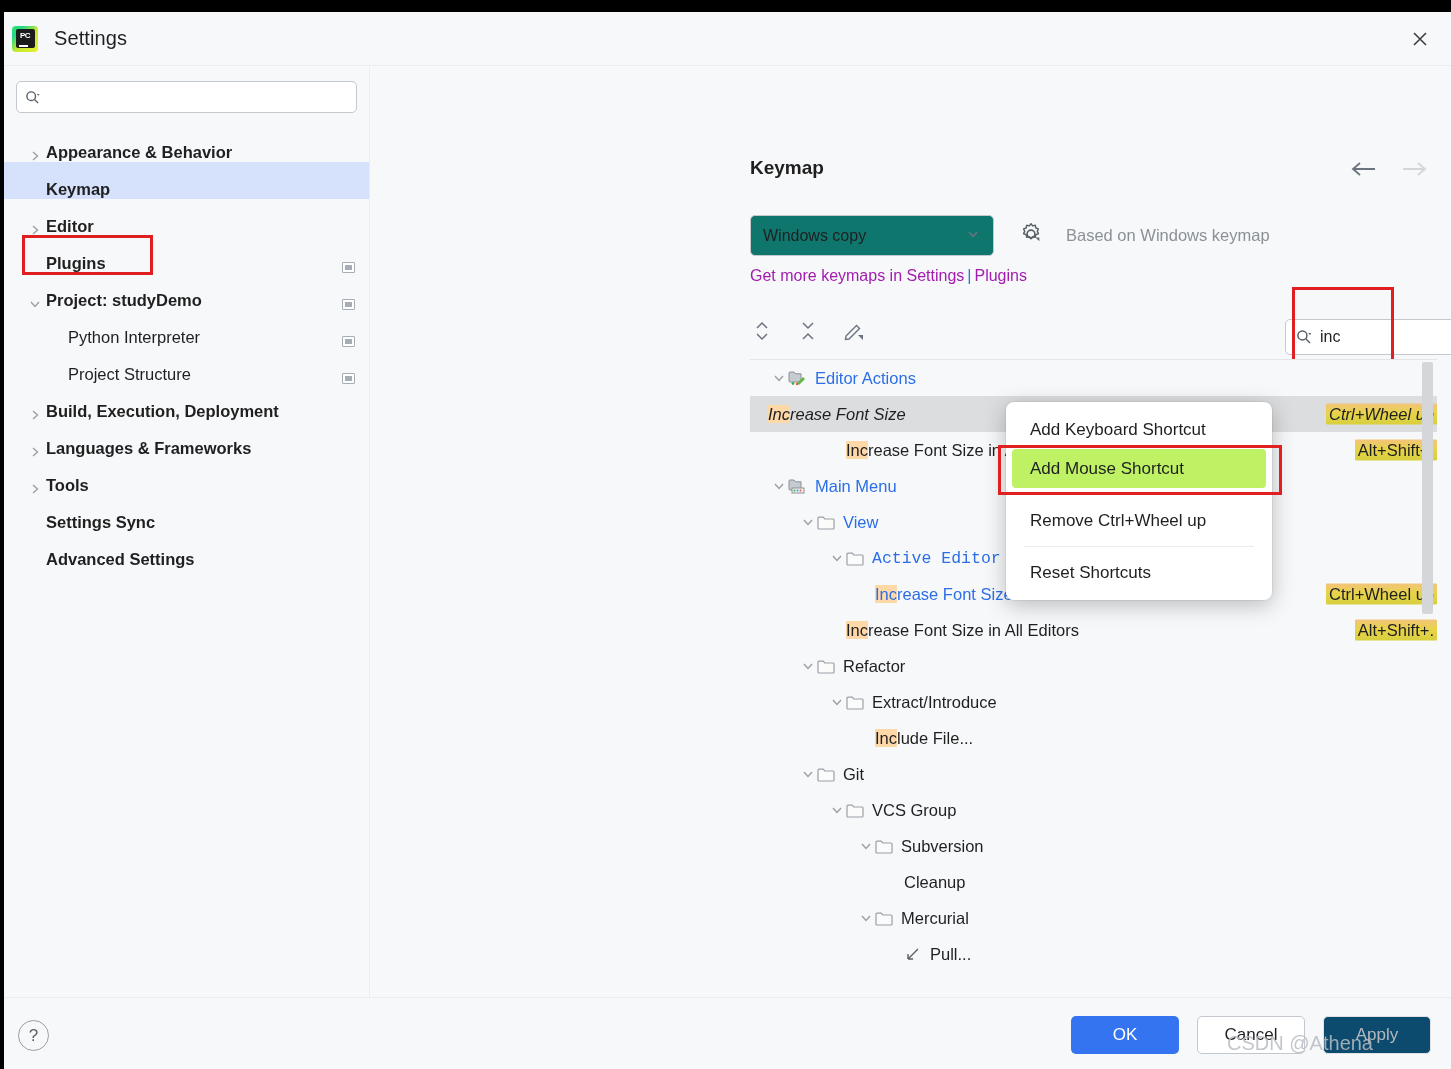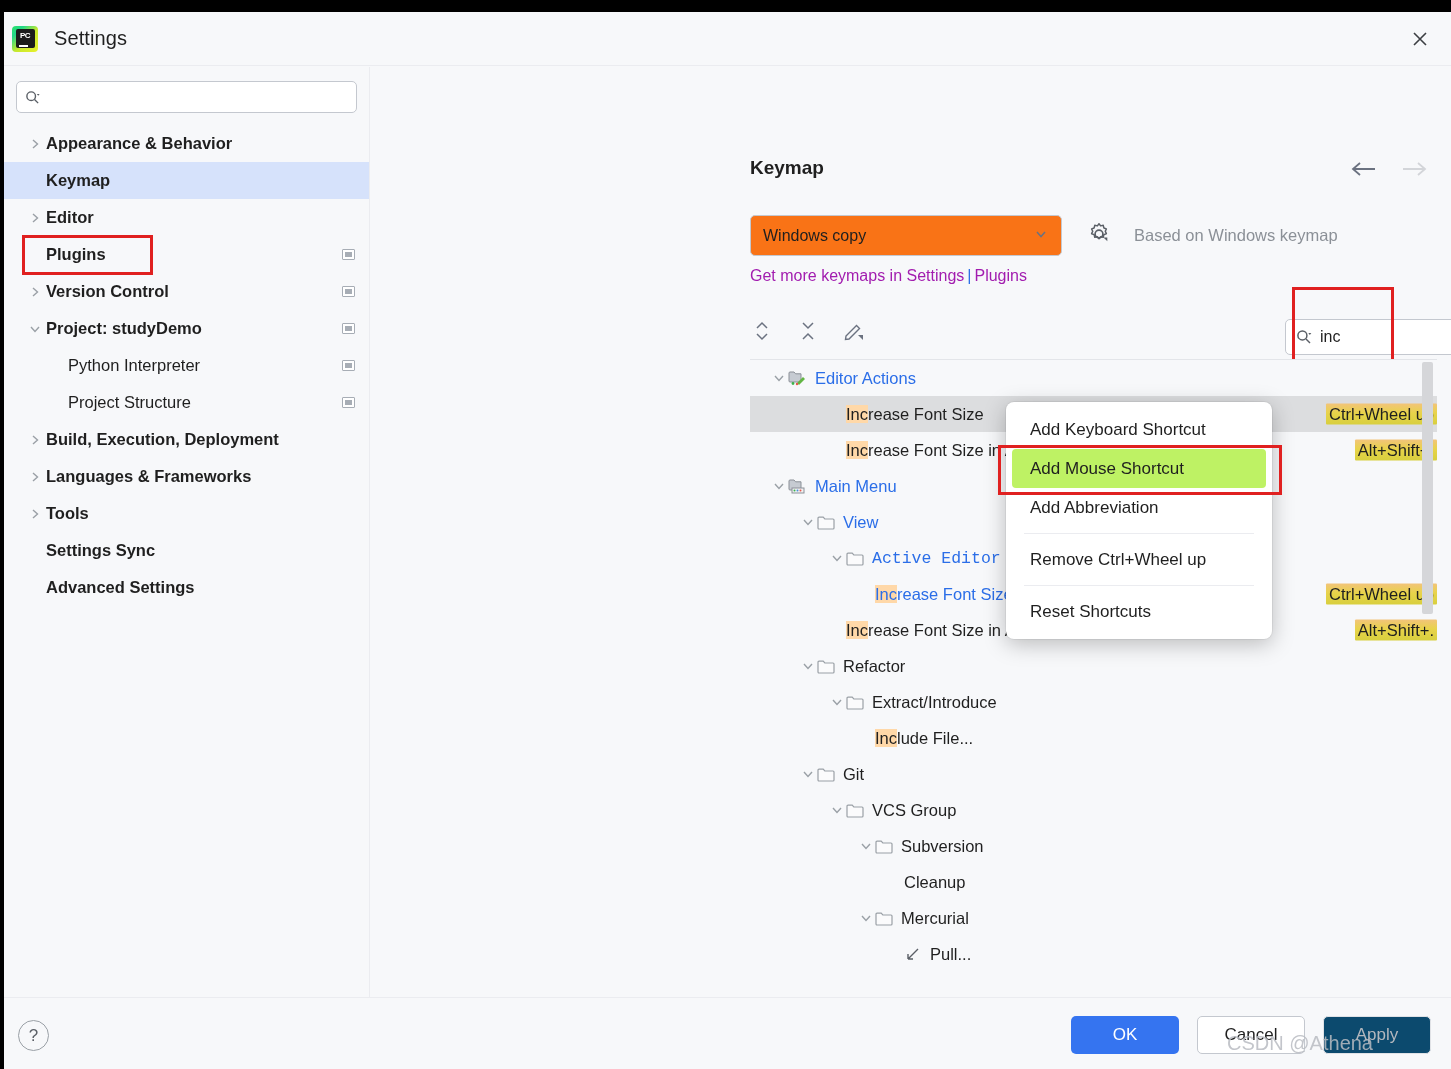--- a/index.html
+++ b/index.html
@@ -65,21 +65,21 @@
   .sb-search {
     height: 32px; border: 1px solid #c4c8cf; border-radius: 5px;
     background: #fff; display: flex; align-items: center; padding: 0 8px;
   }
   .sb-search input {
     border: none; outline: none; flex: 1; font-size: 14px;
     font-family: "Liberation Sans", sans-serif; margin-left: 6px; background: transparent;
   }
   .tree-list { margin-top: 2px; }
   .sb-item {
-    height: 37px; display: flex; align-items: center;
+    height: 37px; display: flex; align-items: flex-end;
     font-size: 16.5px; color: #1f1f1f; padding-right: 14px;
     position: relative; cursor: default;
   }
   .sb-item .chev {
     width: 22px; display: flex; align-items: center; justify-content: center;
     color: #9aa0a6; flex-shrink: 0;
   }
   .sb-item .lbl { white-space: nowrap; }
   .sb-item .badge {
     margin-left: auto; width: 13px; height: 11px;
@@ -103,22 +103,22 @@
   .main { flex: 1; position: relative; background: #f7f8fa; }
   .page-title {
     position: absolute; left: 380px; top: 90px;
     font-size: 19px; font-weight: bold; color: #1f1f1f;
   }
   .navs { position: absolute; right: 22px; top: 92px; display: flex; gap: 20px; }
   .nav-arrow { cursor: pointer; }
 
   .keymap-row { position: absolute; left: 380px; top: 148px; display: flex; align-items: center; }
   .km-select {
-    width: 312px; height: 41px; border: 1px solid #c4c8cf; border-radius: 5px;
-    background: #f97316; display: flex; align-items: center; padding: 0 12px;
+    width: 244px; height: 41px; border: 1px solid #c4c8cf; border-radius: 5px;
+    background: #0f766e; display: flex; align-items: center; padding: 0 12px;
     font-size: 16px; color: #1f1f1f; cursor: pointer;
   }
   .km-select .caret { margin-left: auto; color: #6b7280; }
   .gear { margin-left: 24px; cursor: pointer; position: relative; }
   .based-on { margin-left: 22px; font-size: 16.5px; color: #8b9097; }
 
   .link-row {
     position: absolute; left: 380px; top: 200px; font-size: 16px;
   }
   .link-row a { color: #a21caf; text-decoration: none; cursor: pointer; }
@@ -267,29 +267,20 @@
             </span>
             <span class="lbl">Editor</span>
           </div>
           <div class="sb-item bold nochev">
             <span class="lbl">Plugins</span>
             <span class="badge"></span>
           </div>
           <div class="sb-item bold lvl0">
             <span class="chev">
               <svg width="12" height="12" viewBox="0 0 12 12">
-                <path d="M4 2 L8.5 6 L4 10" stroke="#9aa0a6" stroke-width="1.4" fill="none"></path>
-              </svg>
-            </span>
-            <span class="lbl">Version Control</span>
-            <span class="badge"></span>
-          </div>
-          <div class="sb-item bold lvl0">
-            <span class="chev">
-              <svg width="12" height="12" viewBox="0 0 12 12">
                 <path d="M2 4 L6 8.5 L10 4" stroke="#9aa0a6" stroke-width="1.4" fill="none"></path>
               </svg>
             </span>
             <span class="lbl">Project: studyDemo</span>
             <span class="badge"></span>
           </div>
           <div class="sb-item indent">
             <span class="lbl">Python Interpreter</span>
             <span class="badge"></span>
           </div>
@@ -415,21 +406,21 @@
               <span class="folder">
                 <svg width="19" height="16" viewBox="0 0 19 16">
                   <path d="M1 3 a1 1 0 011-1 h4 l1.6 1.8 H13 V12 H2 a1 1 0 01-1-1 z" fill="#c6cbd2" stroke="#8b9097" stroke-width="1"></path>
                   <path d="M9 13 L15 7 L17 9 L11 15 z" fill="#62b543"></path>
                   <circle cx="5" cy="13.5" r="1.4" fill="#3cb34a"></circle>
                   <circle cx="9" cy="14" r="1.2" fill="#e8564b"></circle>
                 </svg>
               </span>
               <span class="tlabel">Editor Actions</span>
             </div>
-            <div class="trow sel" style="padding-left: 78px; padding-right: 20px;">
+            <div class="trow sel" style="padding-right: 20px; font-style: italic;">
               <span class="chev2"></span>
               <span class="tlabel"><span class="hl">Inc</span>rease Font Size</span>
               <span class="shortcut">Ctrl+Wheel up</span>
             </div>
             <div class="trow" style="padding-left: 78px; padding-right: 20px;">
               <span class="chev2"></span>
               <span class="tlabel"><span class="hl">Inc</span>rease Font Size in All Editors</span>
               <span class="shortcut">Alt+Shift+.</span>
             </div>
             <div class="trow grouplbl" style="padding-left: 20px; padding-right: 20px;">
@@ -583,21 +574,20 @@
             <div class="trow" style="padding-left: 49px; padding-right: 20px;"></div>
           </div>
         <div class="scrollbar-track">
           <div class="scrollbar-thumb"></div>
         </div>
       </div>
 
       <div class="ctx-menu" id="ctx-menu">
           <div class="ctx-item">Add Keyboard Shortcut</div>
           <div class="ctx-item hi">Add Mouse Shortcut</div>
-          <div class="ctx-item">Add Abbreviation</div>
           <div class="ctx-div"></div>
           <div class="ctx-item">Remove Ctrl+Wheel up</div>
           <div class="ctx-div"></div>
           <div class="ctx-item">Reset Shortcuts</div>
         </div>
       <div class="red-box-ctx"></div>
 
     </div>
   </div>
 

